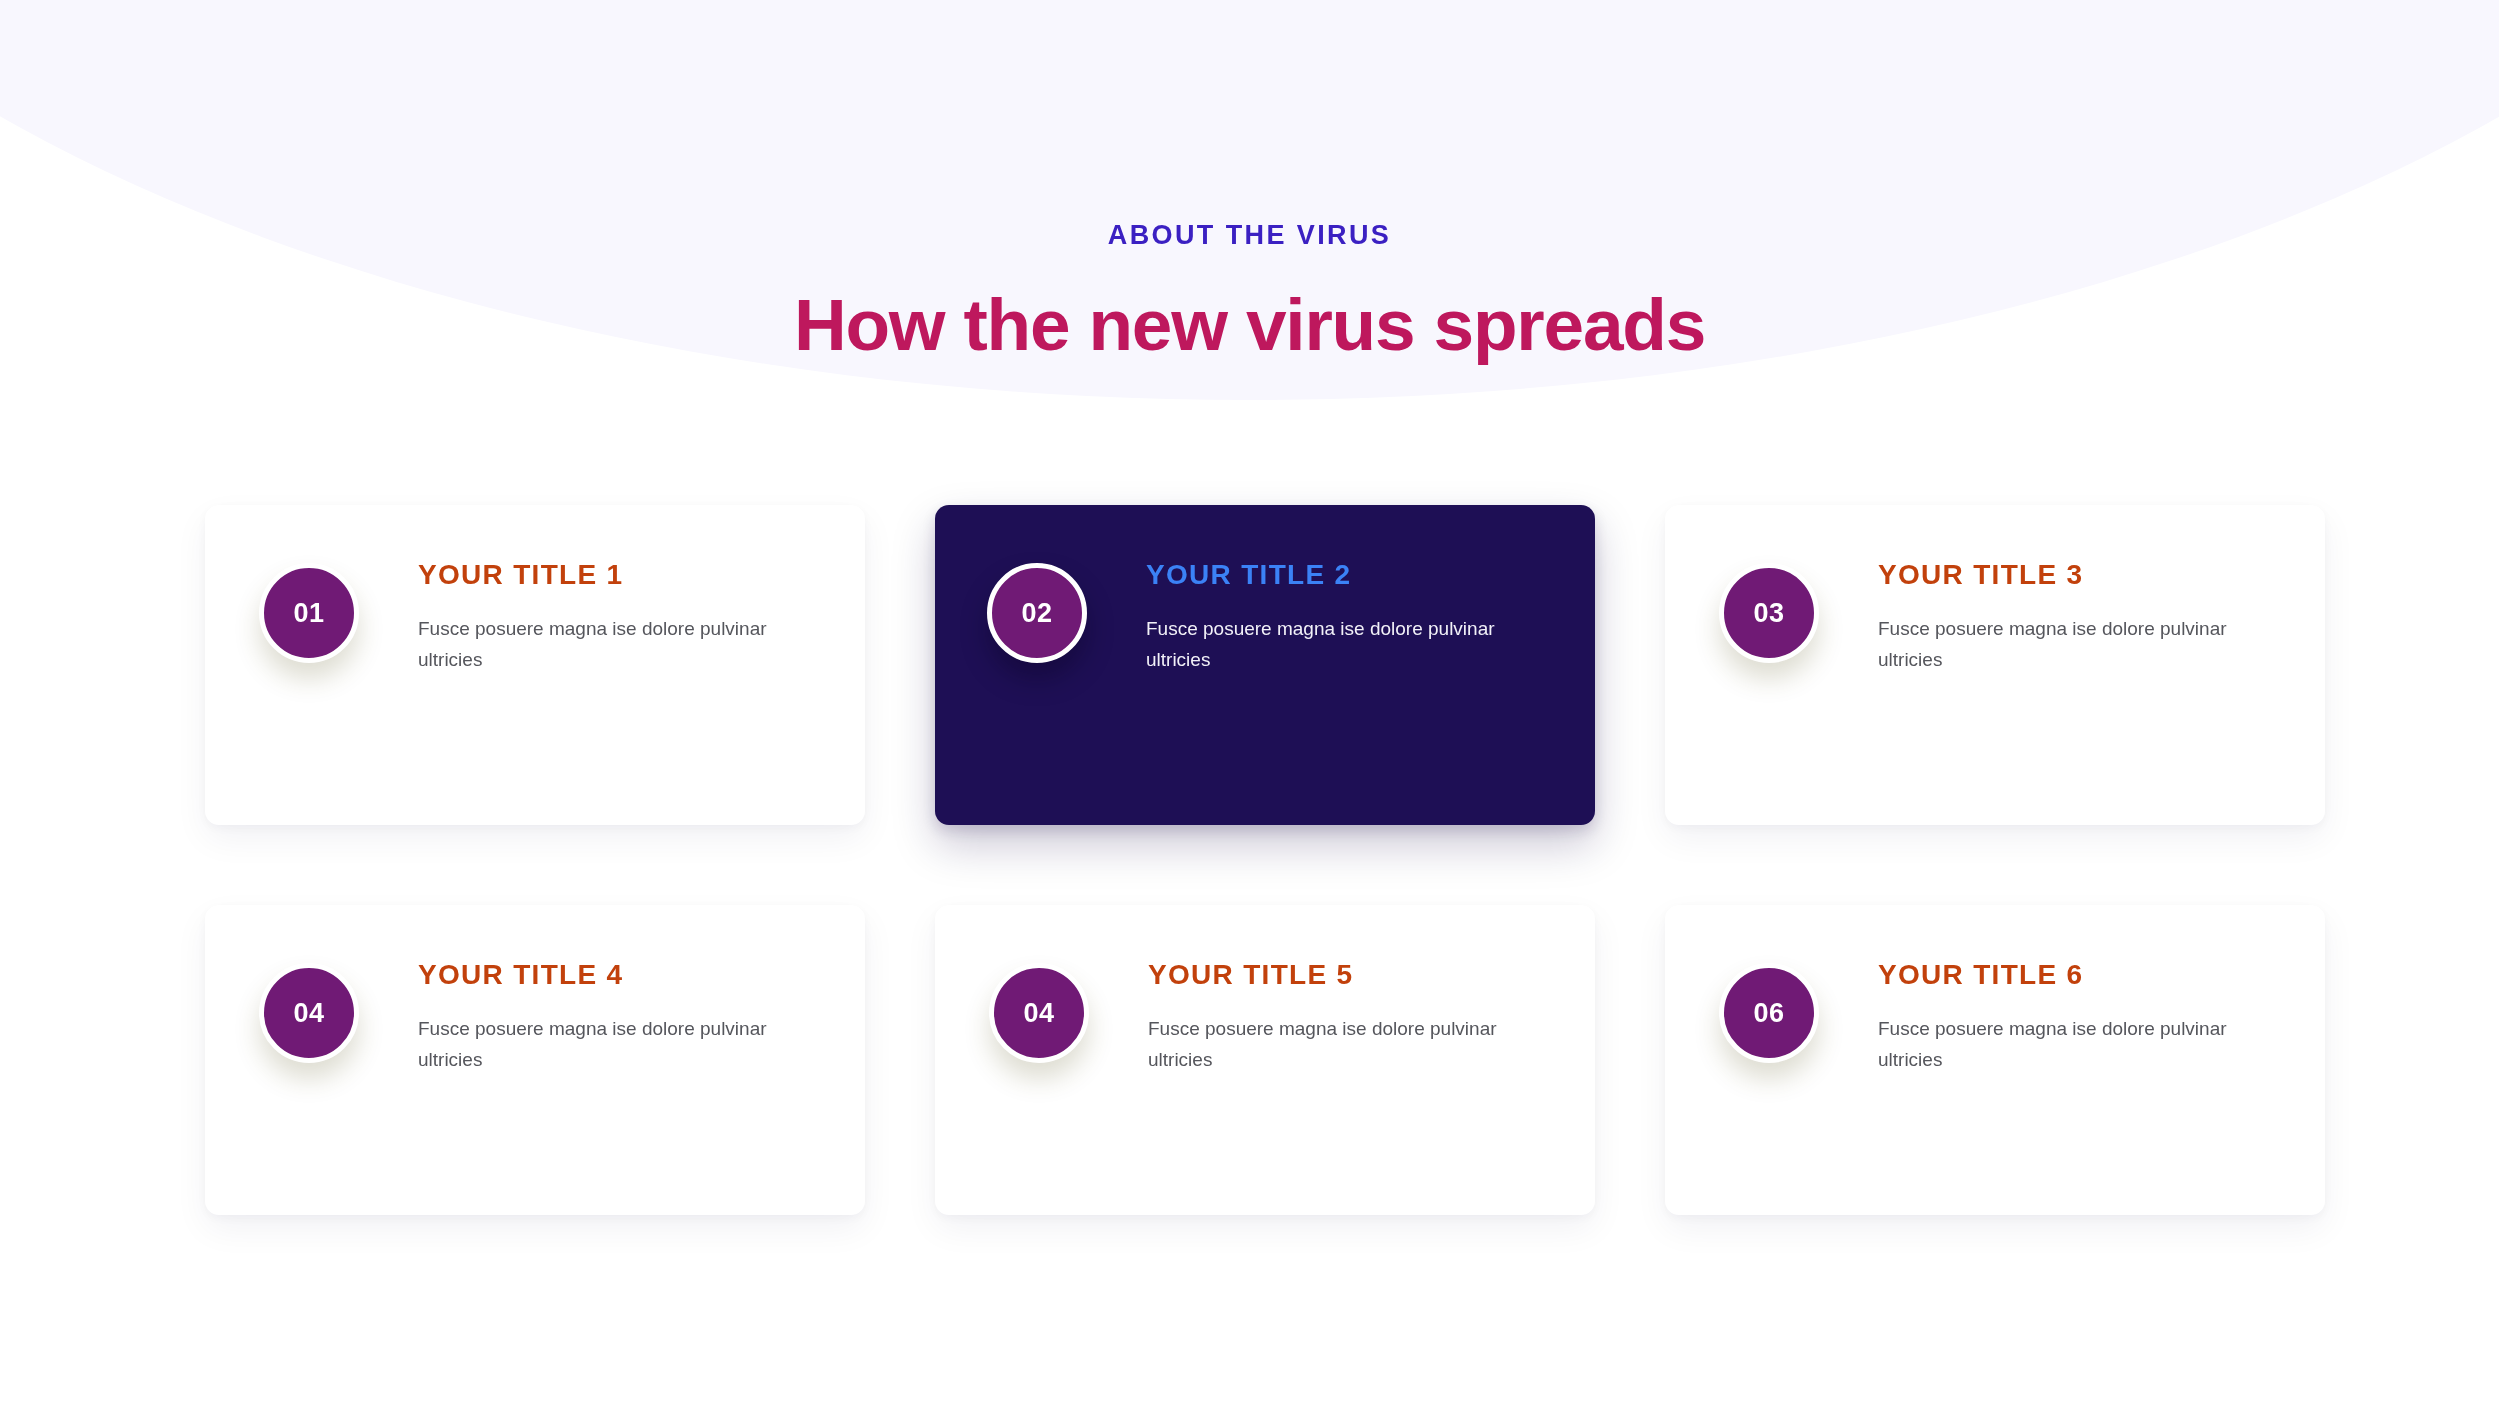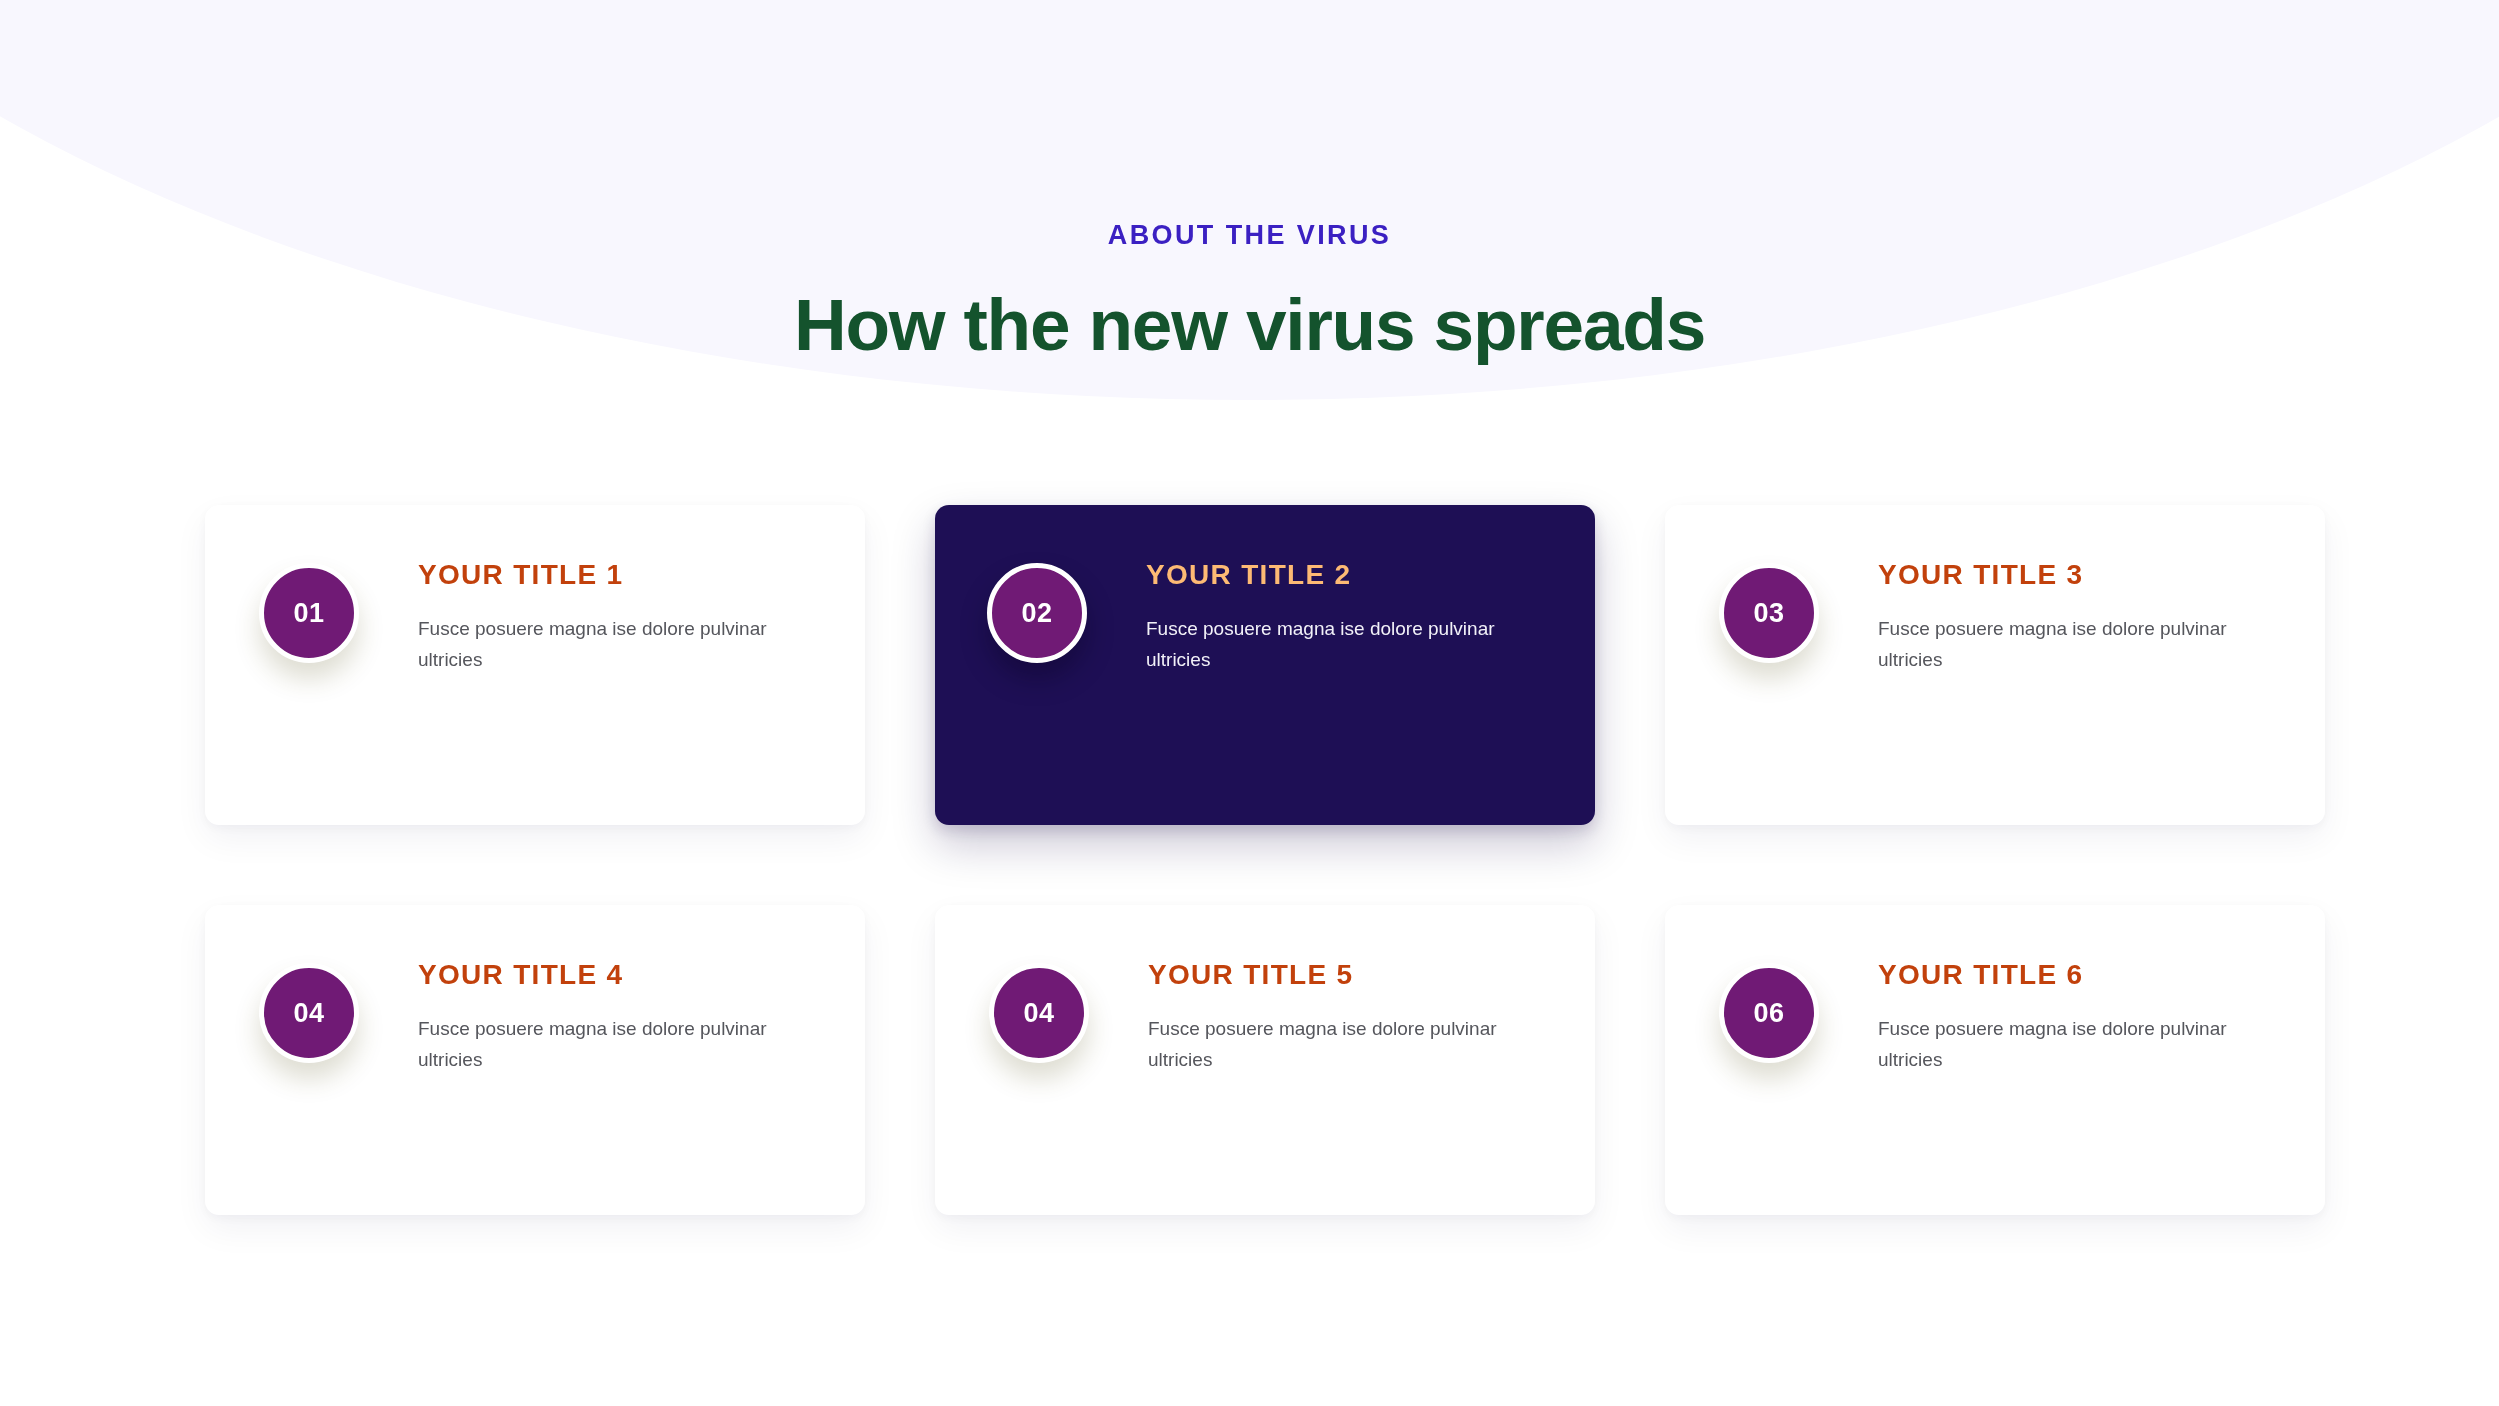--- a/index.html
+++ b/index.html
@@ -51,21 +51,21 @@
     font-weight: bold;
     letter-spacing: 2.4px;
     color: #3b20c2;
     line-height: 1;
   }
   #page-title {
     margin-top: 37px;
     font-size: 73px;
     font-weight: bold;
     letter-spacing: -1.2px;
-    color: #14532d;
+    color: #be185d;
     line-height: 1.08;
   }
 
   
   #card-grid {
     position: absolute;
     left: 205px;
     top: 505px;
     width: 2120px;
     display: grid;
@@ -134,21 +134,21 @@
   .card-title {
     font-size: 28px;
     font-weight: bold;
     letter-spacing: 1.3px;
     color: #c2410c;
     line-height: 1;
     margin: 0;
     white-space: nowrap;
   }
   .card.is-active .card-title {
-    color: #fdba74;
+    color: #3b82f6;
   }
   .card-desc {
     margin: 25px 0 0 0;
     font-size: 19px;
     line-height: 1.62;
     color: #55565c;
     max-width: 360px;
   }
   .card.is-active .card-desc {
     color: #f2f1f8;

